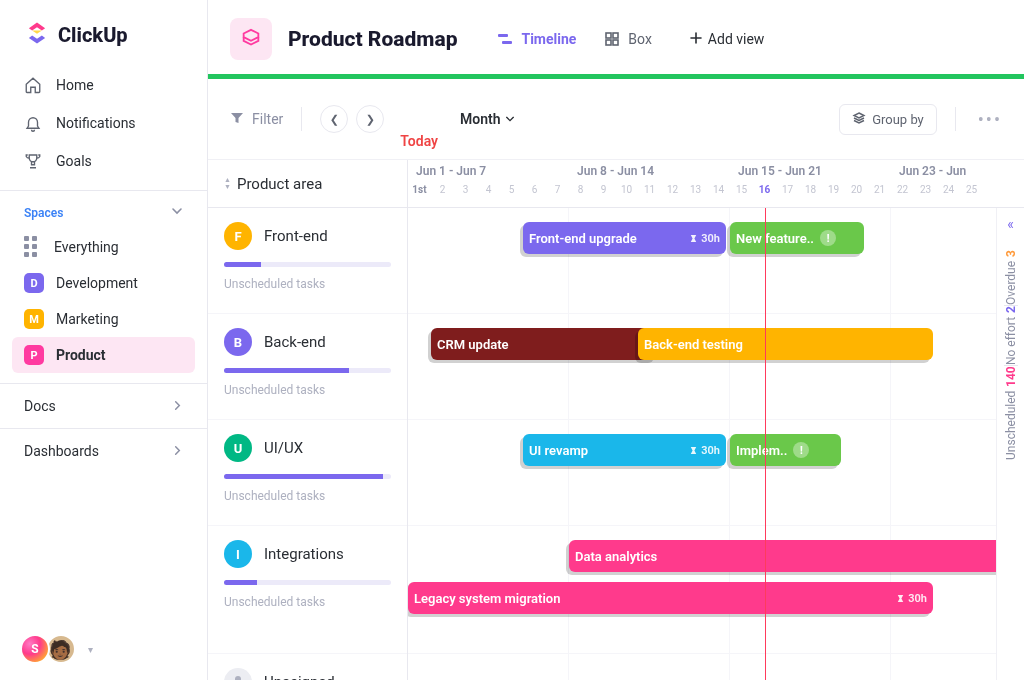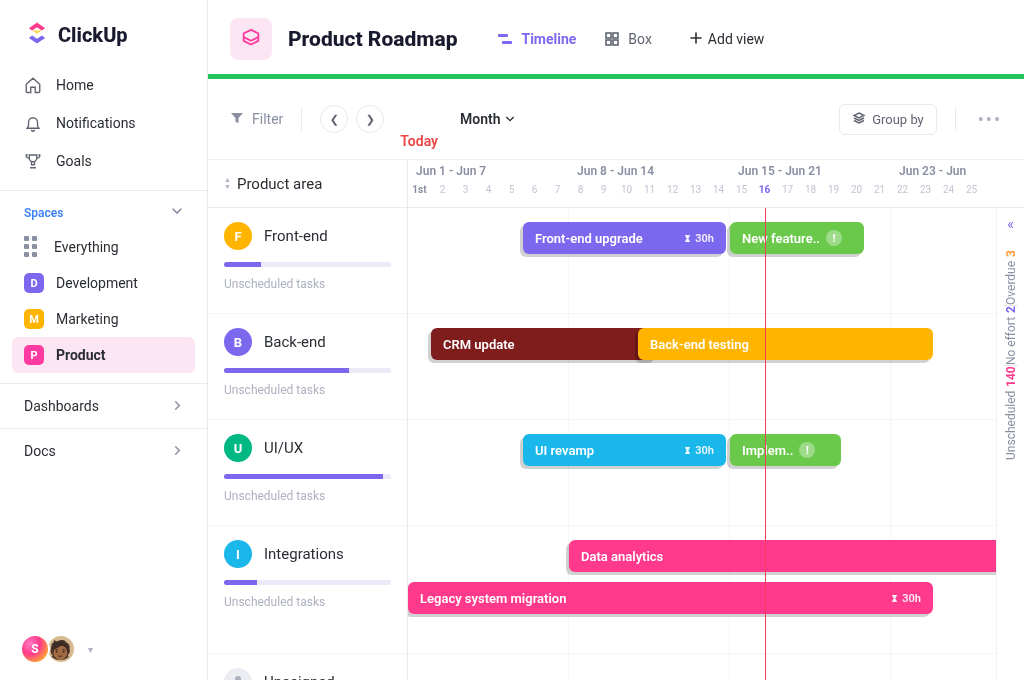--- a/index.html
+++ b/index.html
@@ -67,21 +67,21 @@
 .rows { position:relative; }
 .row { border-bottom:1px solid #f5f5f9; position:relative; }
 .row-head { padding:14px 16px; }
 .area-title { display:flex; align-items:center; gap:12px; }
 .area-badge { width:28px; height:28px; border-radius:50%; display:flex; align-items:center; justify-content:center; color:#fff; font-size:13px; font-weight:700; }
 .area-name { font-size:15px; color:#2a2e34; }
 .progress { height:5px; border-radius:3px; background:#eceaf9; margin:12px 0 10px; overflow:hidden; }
 .progress-fill { height:100%; background:#7b68ee; }
 .unsched { font-size:12px; color:#aeb1c0; }
 .row-tasks { position:relative; padding-top:14px; }
-.task { position:absolute; height:32px; border-radius:6px; display:flex; align-items:center; padding:0 12px; color:#fff; font-size:13px; font-weight:600; cursor:pointer; box-shadow:-3px 3px 0 rgba(0,0,0,0.18); white-space:nowrap; overflow:hidden; }
+.task { position:absolute; height:32px; border-radius:6px; display:flex; align-items:center; padding:0 6px; color:#fff; font-size:13px; font-weight:600; cursor:pointer; box-shadow:-3px 3px 0 rgba(0,0,0,0.18); white-space:nowrap; overflow:hidden; }
 .task .hrs { margin-left:auto; font-size:11px; opacity:.9; display:flex; align-items:center; gap:3px; }
 .task .warn { width:16px; height:16px; border-radius:50%; background:rgba(255,255,255,.35); display:flex; align-items:center; justify-content:center; font-size:10px; font-weight:800; margin-left:6px; }
 .unassigned-ic { width:28px; height:28px; border-radius:50%; background:#ecedf2; display:flex; align-items:center; justify-content:center; color:#aeb1c0; }
 
 .right-rail { position:absolute; right:0; top:48px; bottom:0; width:28px; display:flex; flex-direction:column; align-items:center; gap:18px; padding-top:8px; border-left:1px solid #f0f0f5; background:#fff; z-index:10; }
 .collapse-r { color:#7b68ee; font-size:14px; cursor:pointer; }
 .rail-item { writing-mode:vertical-rl; transform:rotate(180deg); font-size:12px; color:#8b8fa3; display:flex; align-items:center; gap:4px; cursor:pointer; }
 .rail-item .n { font-weight:700; }
 .rail-item.overdue .n { color:#ff9a3a; }
 .rail-item.noeffort .n { color:#7b68ee; }
@@ -161,27 +161,27 @@
         </div>
         <div class="space-item active">
      <span class="space-badge" style="background:#ff3aa0">P</span>
      <span class="space-label">Product</span>
         </div>
       </div>
   </div>
 
   <div id="sections">
       <div class="section-row">
-     <span>Dashboards</span>
+     <span>Docs</span>
      <span class="chev"><svg width="11" height="11" viewBox="0 0 12 12">
             <path d="M4 2l4 4-4 4" stroke="currentColor" stroke-width="1.6" fill="none" stroke-linecap="round"></path>
           </svg></span>
       </div>
       <div class="section-row">
-     <span>Docs</span>
+     <span>Dashboards</span>
      <span class="chev"><svg width="11" height="11" viewBox="0 0 12 12">
             <path d="M4 2l4 4-4 4" stroke="currentColor" stroke-width="1.6" fill="none" stroke-linecap="round"></path>
           </svg></span>
       </div>
     </div>
 
   <div class="sidebar-foot">
     <div class="avatar a1">
         <span>S</span>
       </div>

